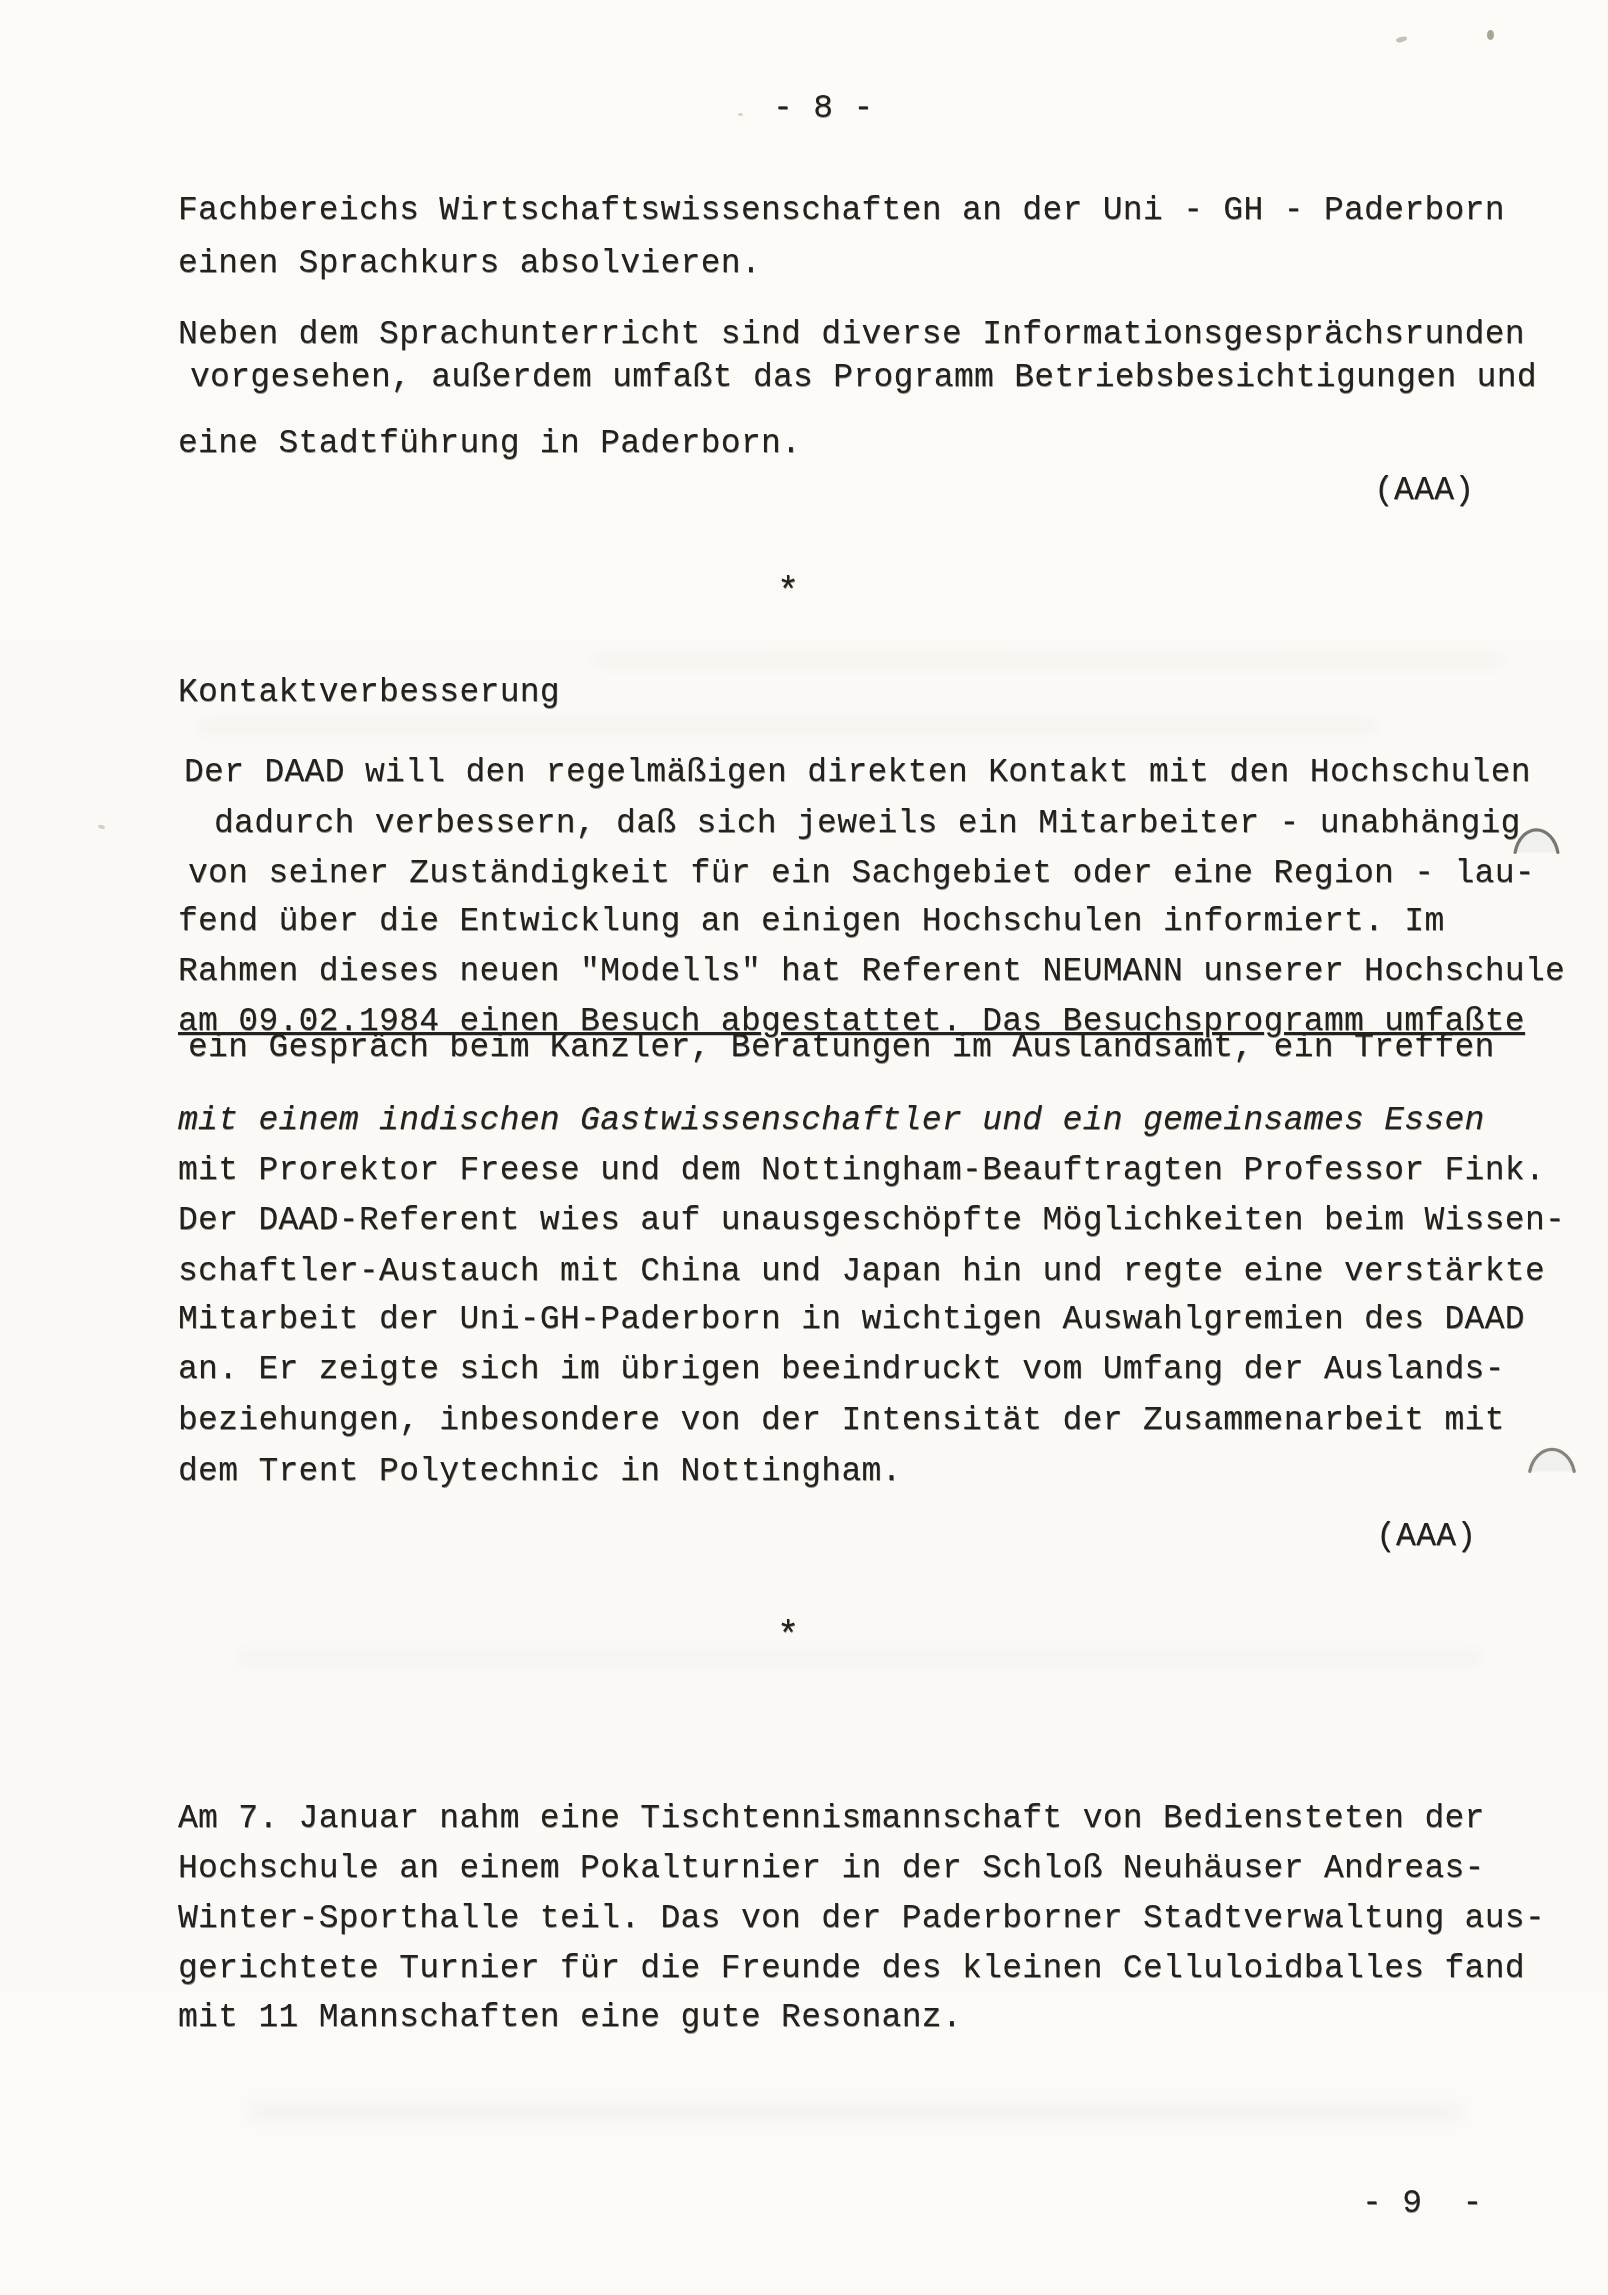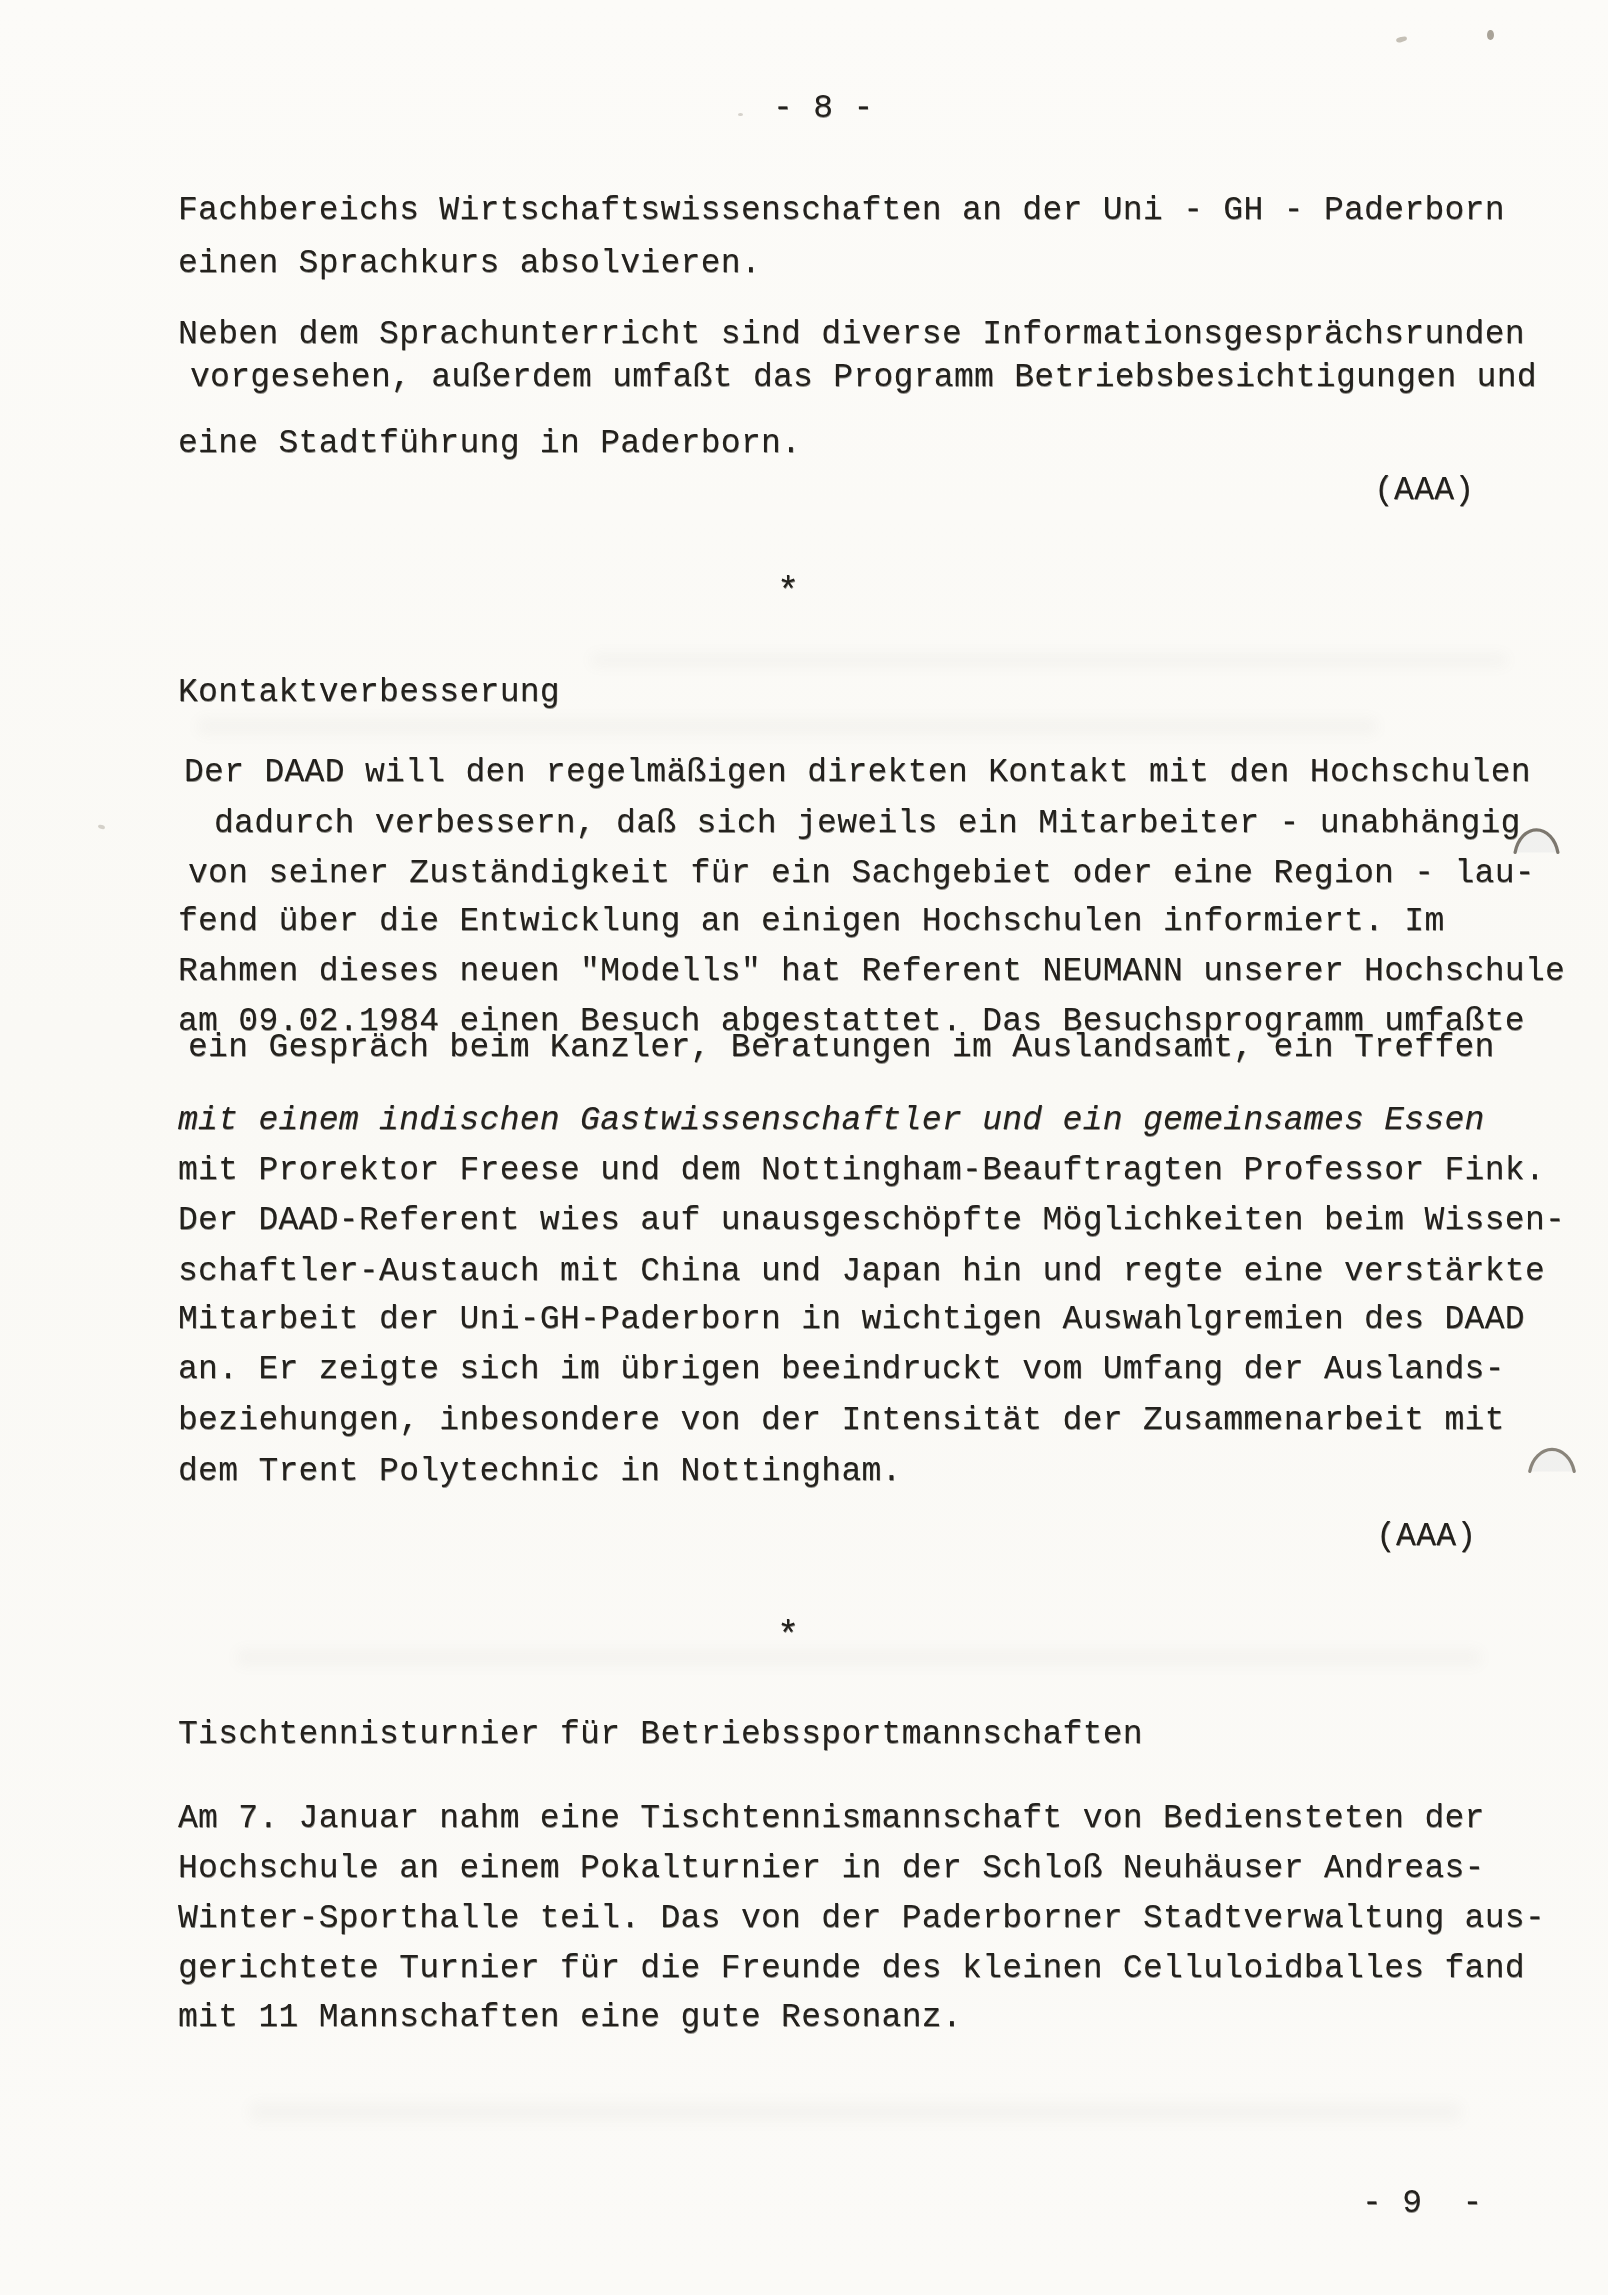--- a/index.html
+++ b/index.html
@@ -69,37 +69,36 @@
   <div class="line star" style="left:777px; top:576px;">*</div>
 
   <div class="line" style="left:178px; top:676px;">Kontaktverbesserung</div>
 
   <div>
     <div class="line" style="left:184px; top:756px;text-align:center;">Der DAAD will den regelmäßigen direkten Kontakt mit den Hochschulen</div>
     <div class="line" style="left:178px; top:807px;margin-left:36px;">dadurch verbessern, daß sich jeweils ein Mitarbeiter - unabhängig</div>
     <div class="line" style="left:188px; top:857px;">von seiner Zuständigkeit für ein Sachgebiet oder eine Region - lau-</div>
     <div class="line" style="left:178px; top:905px;">fend über die Entwicklung an einigen Hochschulen informiert. Im</div>
     <div class="line" style="left:178px; top:955px;">Rahmen dieses neuen "Modells" hat Referent NEUMANN unserer Hochschule</div>
-    <div class="line" style="left:178px; top:1005px;">am 09.02.1984 einen Besuch abgestattet. Das Besuchsprogramm umfaßte</div>
+    <div class="line" style="left:178px; top:1005px;text-decoration:underline;">am 09.02.1984 einen Besuch abgestattet. Das Besuchsprogramm umfaßte</div>
     <div class="line" style="left:178px; top:1031px;margin-left:10px;">ein Gespräch beim Kanzler, Beratungen im Auslandsamt, ein Treffen</div>
     <div class="line" style="left:178px; top:1104px;font-style:italic;">mit einem indischen Gastwissenschaftler und ein gemeinsames Essen</div>
     <div class="line" style="left:178px; top:1154px;">mit Prorektor Freese und dem Nottingham-Beauftragten Professor Fink.</div>
     <div class="line" style="left:178px; top:1204px;">Der DAAD-Referent wies auf unausgeschöpfte Möglichkeiten beim Wissen-</div>
     <div class="line" style="left:178px; top:1255px;">schaftler-Austauch mit China und Japan hin und regte eine verstärkte</div>
     <div class="line" style="left:178px; top:1303px;">Mitarbeit der Uni-GH-Paderborn in wichtigen Auswahlgremien des DAAD</div>
     <div class="line" style="left:178px; top:1353px;">an. Er zeigte sich im übrigen beeindruckt vom Umfang der Auslands-</div>
     <div class="line" style="left:178px; top:1404px;">beziehungen, inbesondere von der Intensität der Zusammenarbeit mit</div>
     <div class="line" style="left:178px; top:1455px;">dem Trent Polytechnic in Nottingham.</div>
   </div>
 
   <div class="line" style="left:1376px; top:1520px;">(AAA)</div>
 
   <div class="line star" style="left:777px; top:1620px;">*</div>
 
-  <div class="line" style="left:178px; top:1718px;">Tischtennisturnier für Betriebssportmannschaften</div>
 
   <div>
     <div class="line" style="left:178px; top:1802px;">Am 7. Januar nahm eine Tischtennismannschaft von Bediensteten der</div>
     <div class="line" style="left:178px; top:1852px;">Hochschule an einem Pokalturnier in der Schloß Neuhäuser Andreas-</div>
     <div class="line" style="left:178px; top:1902px;">Winter-Sporthalle teil. Das von der Paderborner Stadtverwaltung aus-</div>
     <div class="line" style="left:178px; top:1952px;">gerichtete Turnier für die Freunde des kleinen Celluloidballes fand</div>
     <div class="line" style="left:178px; top:2001px;">mit 11 Mannschaften eine gute Resonanz.</div>
   </div>
 
   <div class="line" style="left:1362px; top:2187px;">- 9  -</div>

